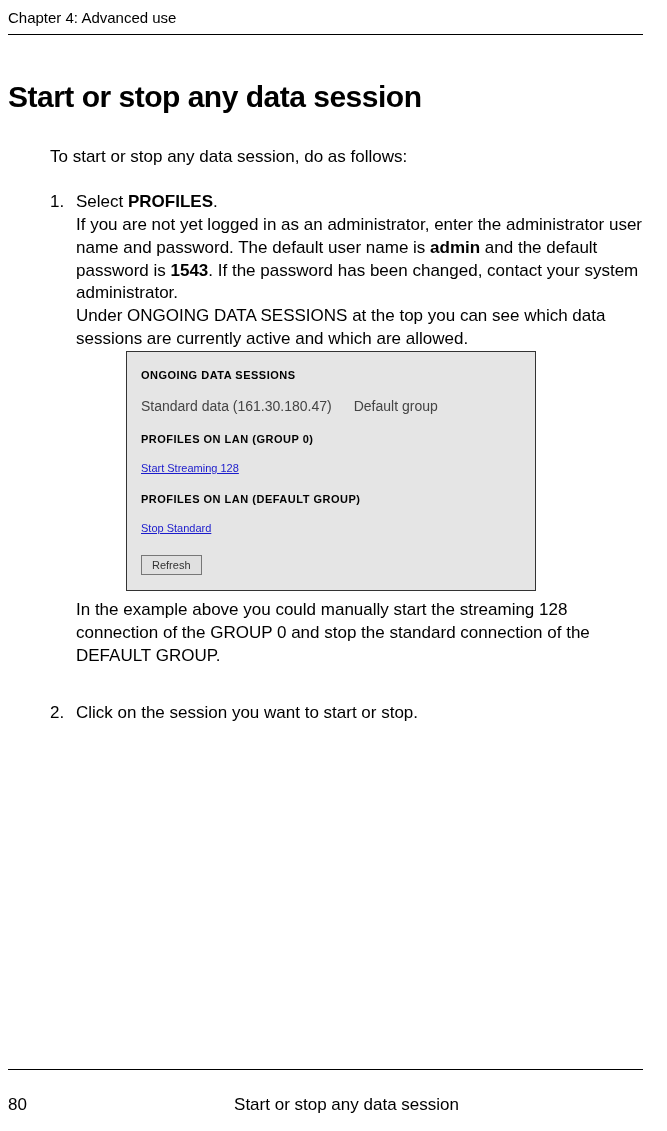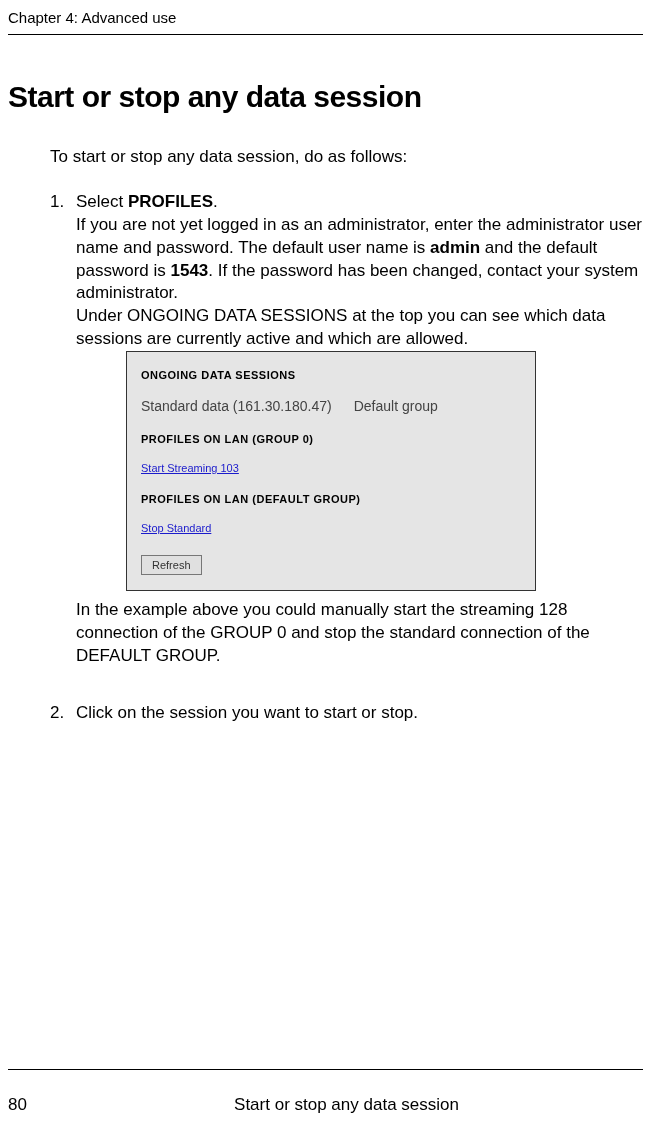--- a/index.html
+++ b/index.html
@@ -144,21 +144,21 @@
           </p>
           <p>Under ONGOING DATA SESSIONS at the top you can see which data sessions are currently active and which are allowed.</p>
 
           <div class="screenshot-box">
             <div class="ss-heading">ONGOING DATA SESSIONS</div>
             <div class="ss-row">
               <span>Standard data (161.30.180.47)</span>
               <span>Default group</span>
             </div>
             <div class="ss-heading">PROFILES ON LAN (GROUP 0)</div>
-            <a class="ss-link">Start Streaming 103</a>
+            <a class="ss-link">Start Streaming 128</a>
             <div class="ss-heading">PROFILES ON LAN (DEFAULT GROUP)</div>
             <a class="ss-link">Stop Standard</a>
             <button class="ss-button">Refresh</button>
           </div>
 
           <p class="after-shot-para">In the example above you could manually start the streaming 128 connection of the GROUP 0 and stop the standard connection of the DEFAULT GROUP.</p>
         </div>
       </li>
 
       <li class="list-item">

